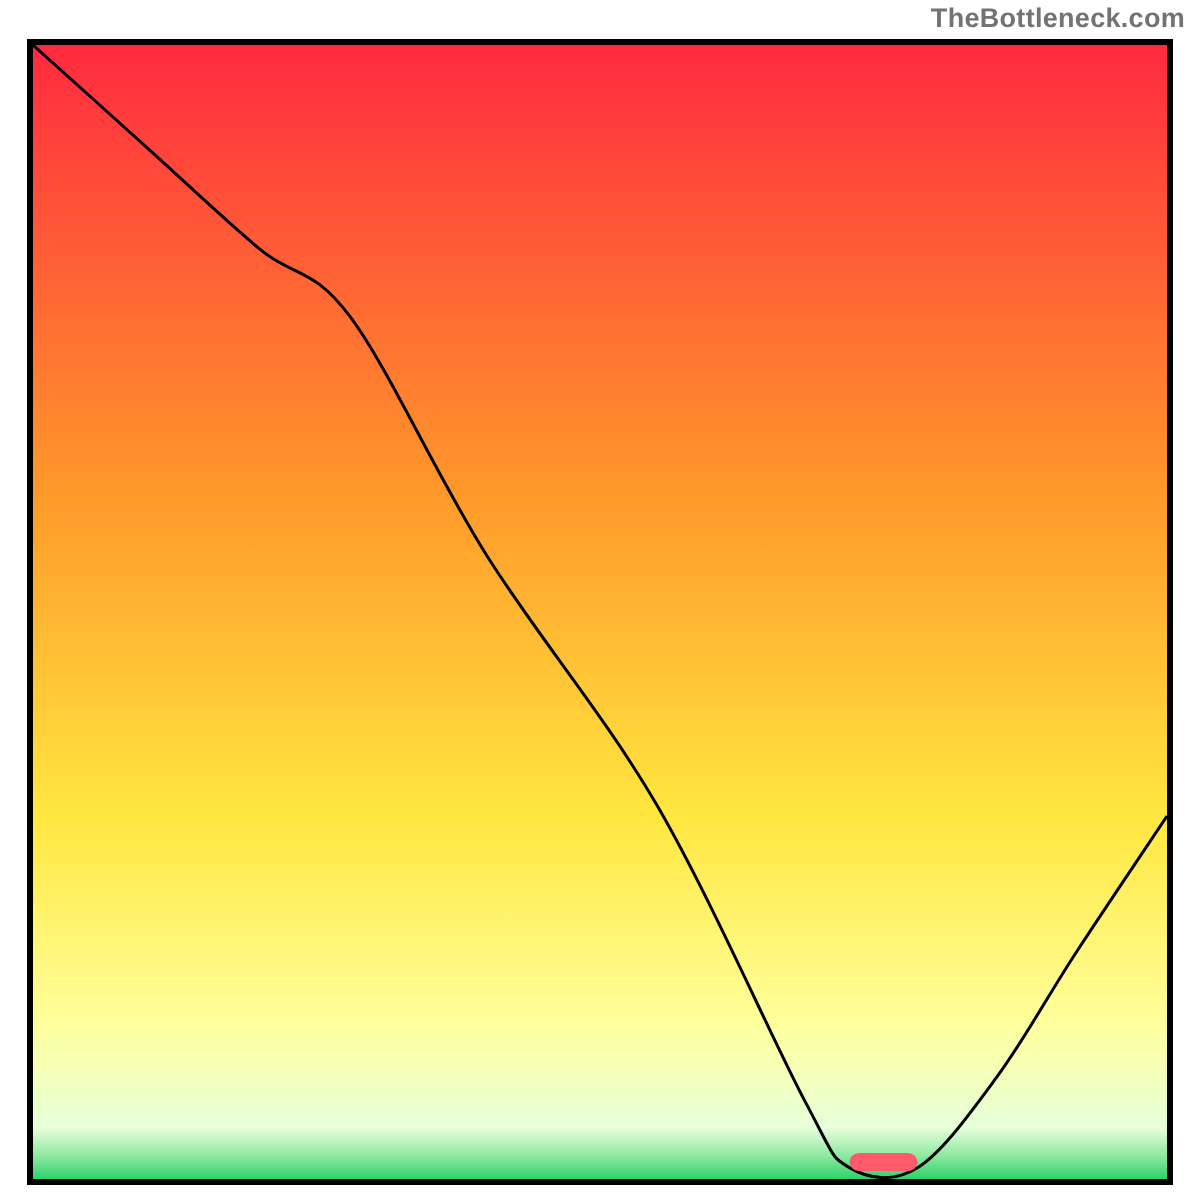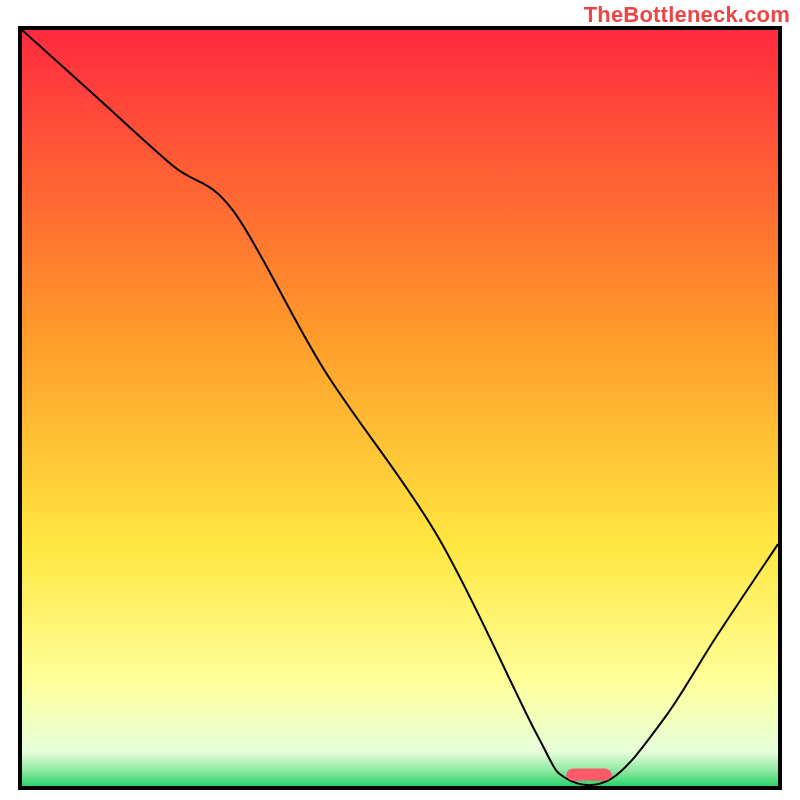--- a/index.html
+++ b/index.html
@@ -8,23 +8,23 @@
     width: 800px;
     height: 800px;
     background: #ffffff;
     overflow: hidden;
   }
   .watermark {
     position: absolute;
     top: 2px;
     right: 10px;
     font-family: Arial, Helvetica, sans-serif;
-    font-size: 22px;
+    font-size: 18px;
     font-weight: 600;
-    color: #ef4444;
+    color: #737373;
     letter-spacing: 0.2px;
     z-index: 10;
     text-align: right;
   }
   .plot-wrap {
     position: absolute;
     left: 18px;
     top: 26px;
     width: 764px;
     height: 764px;

